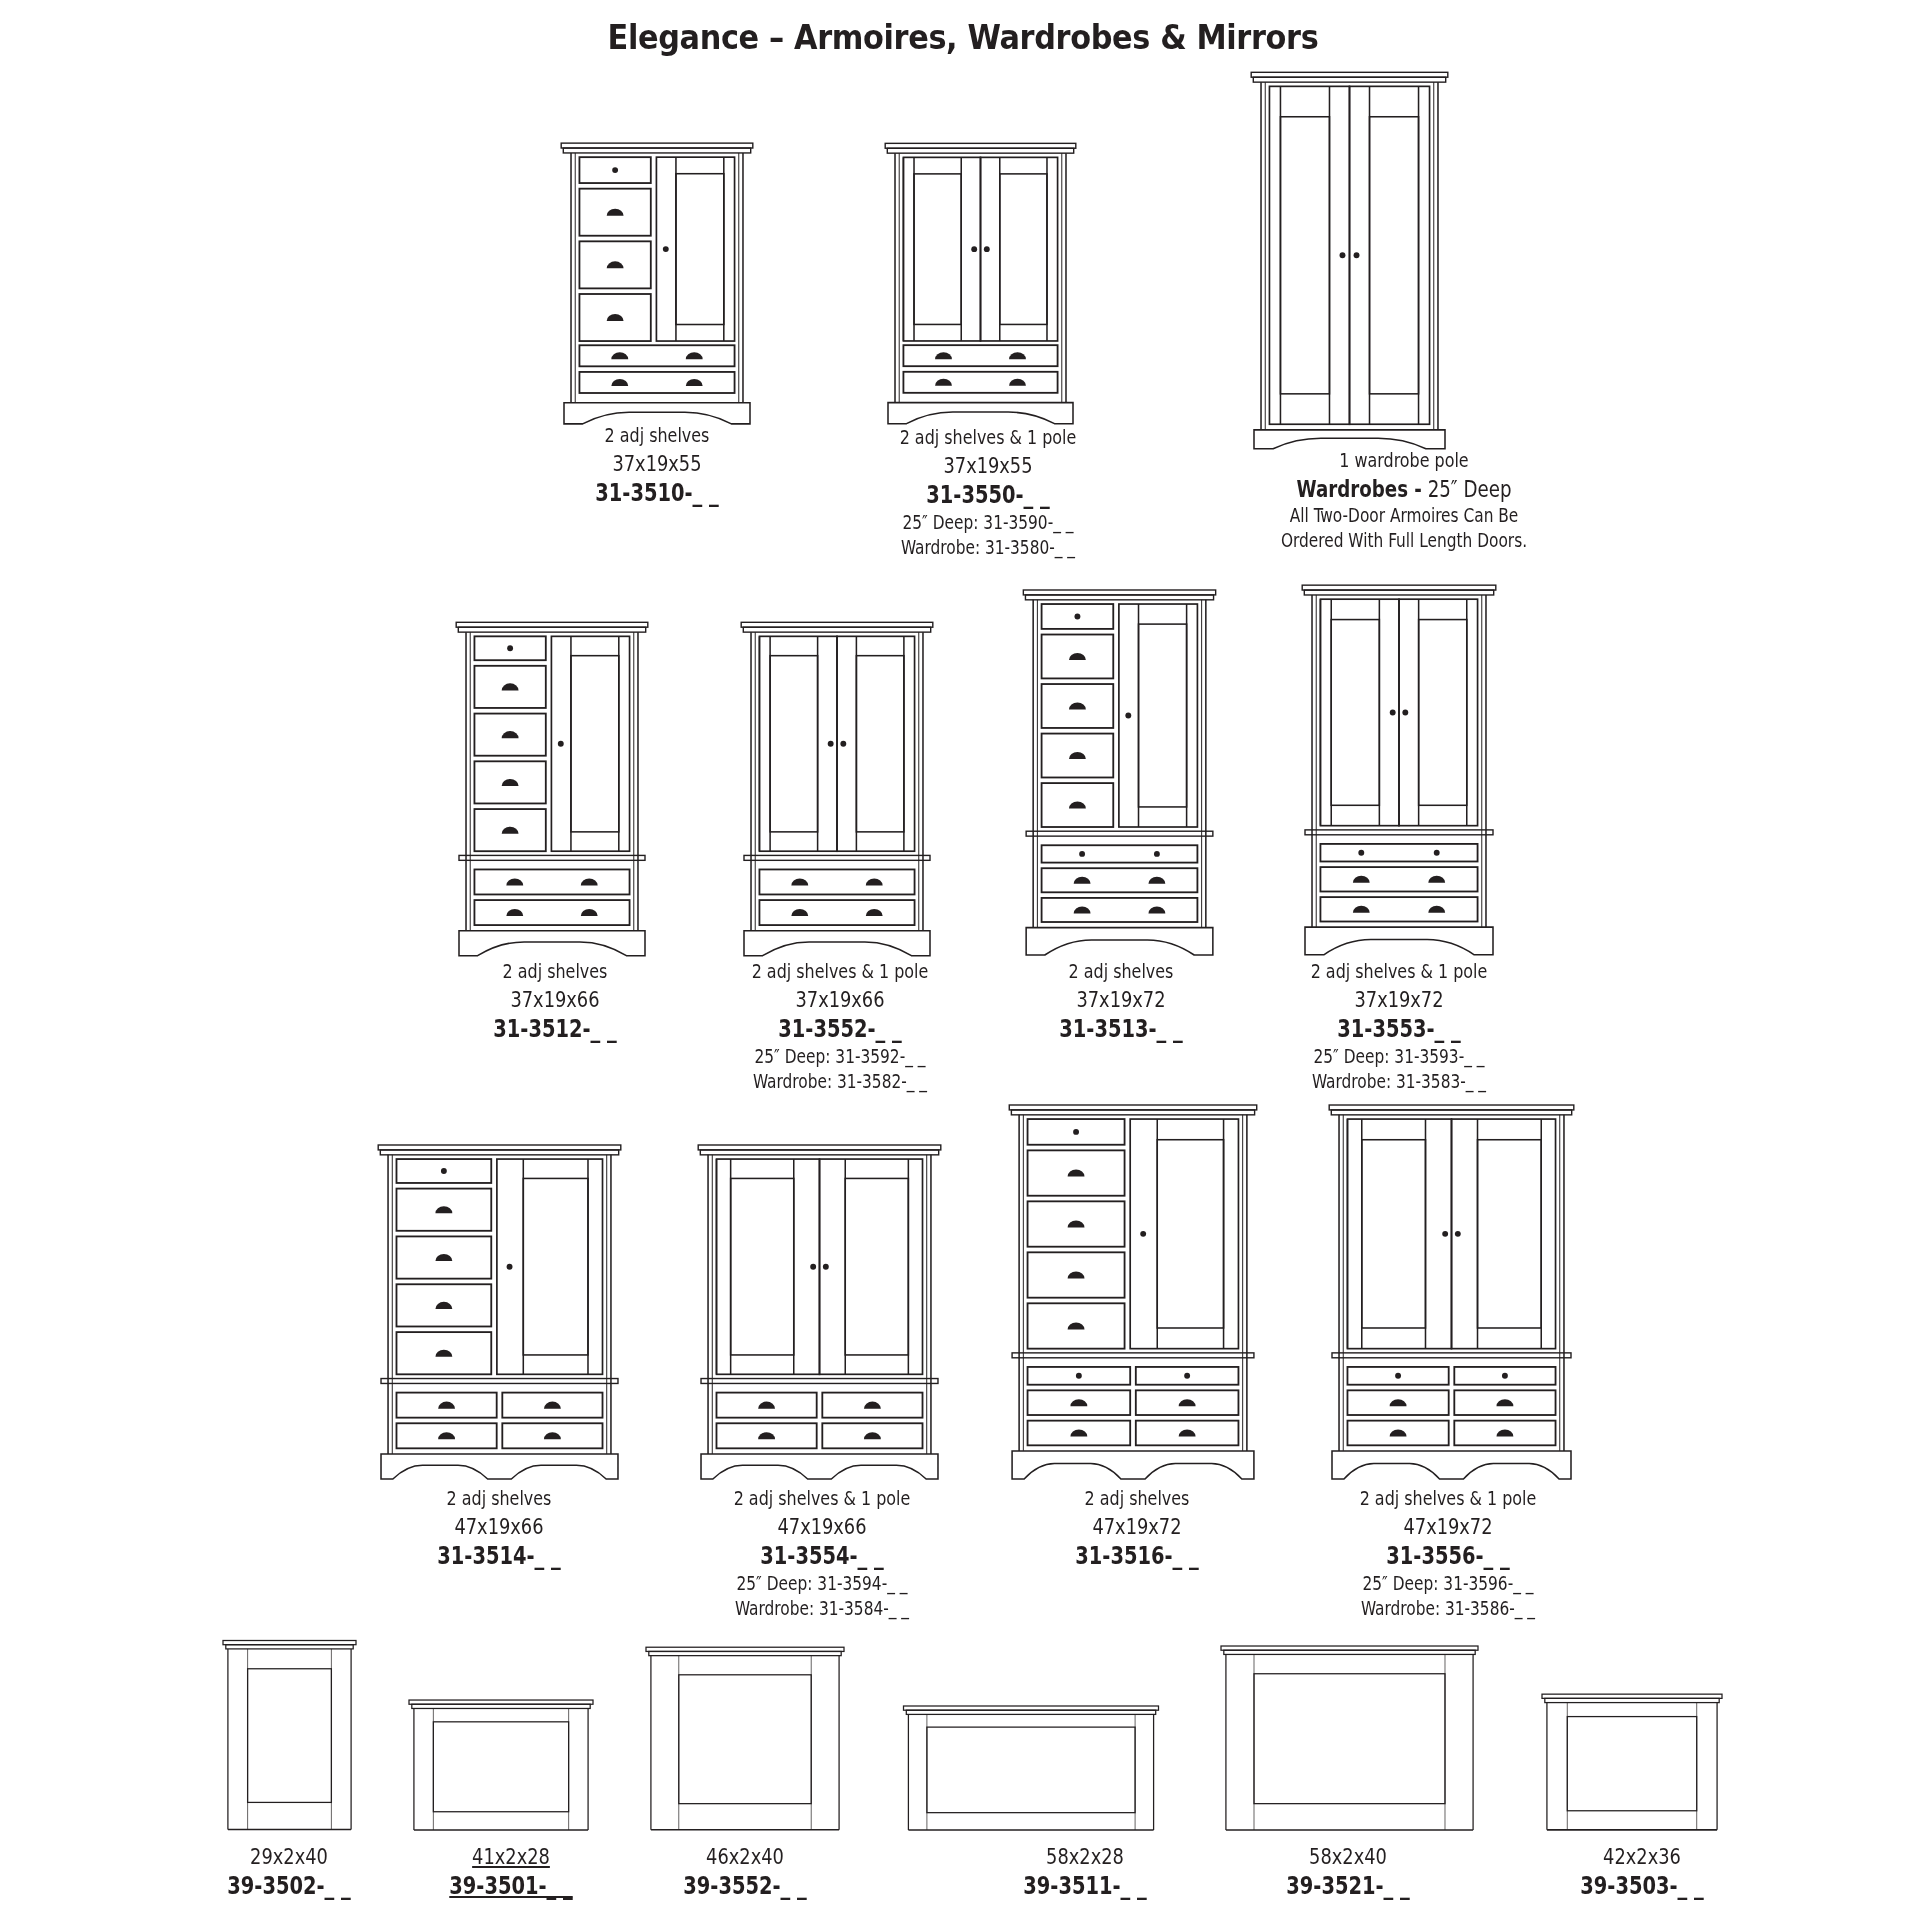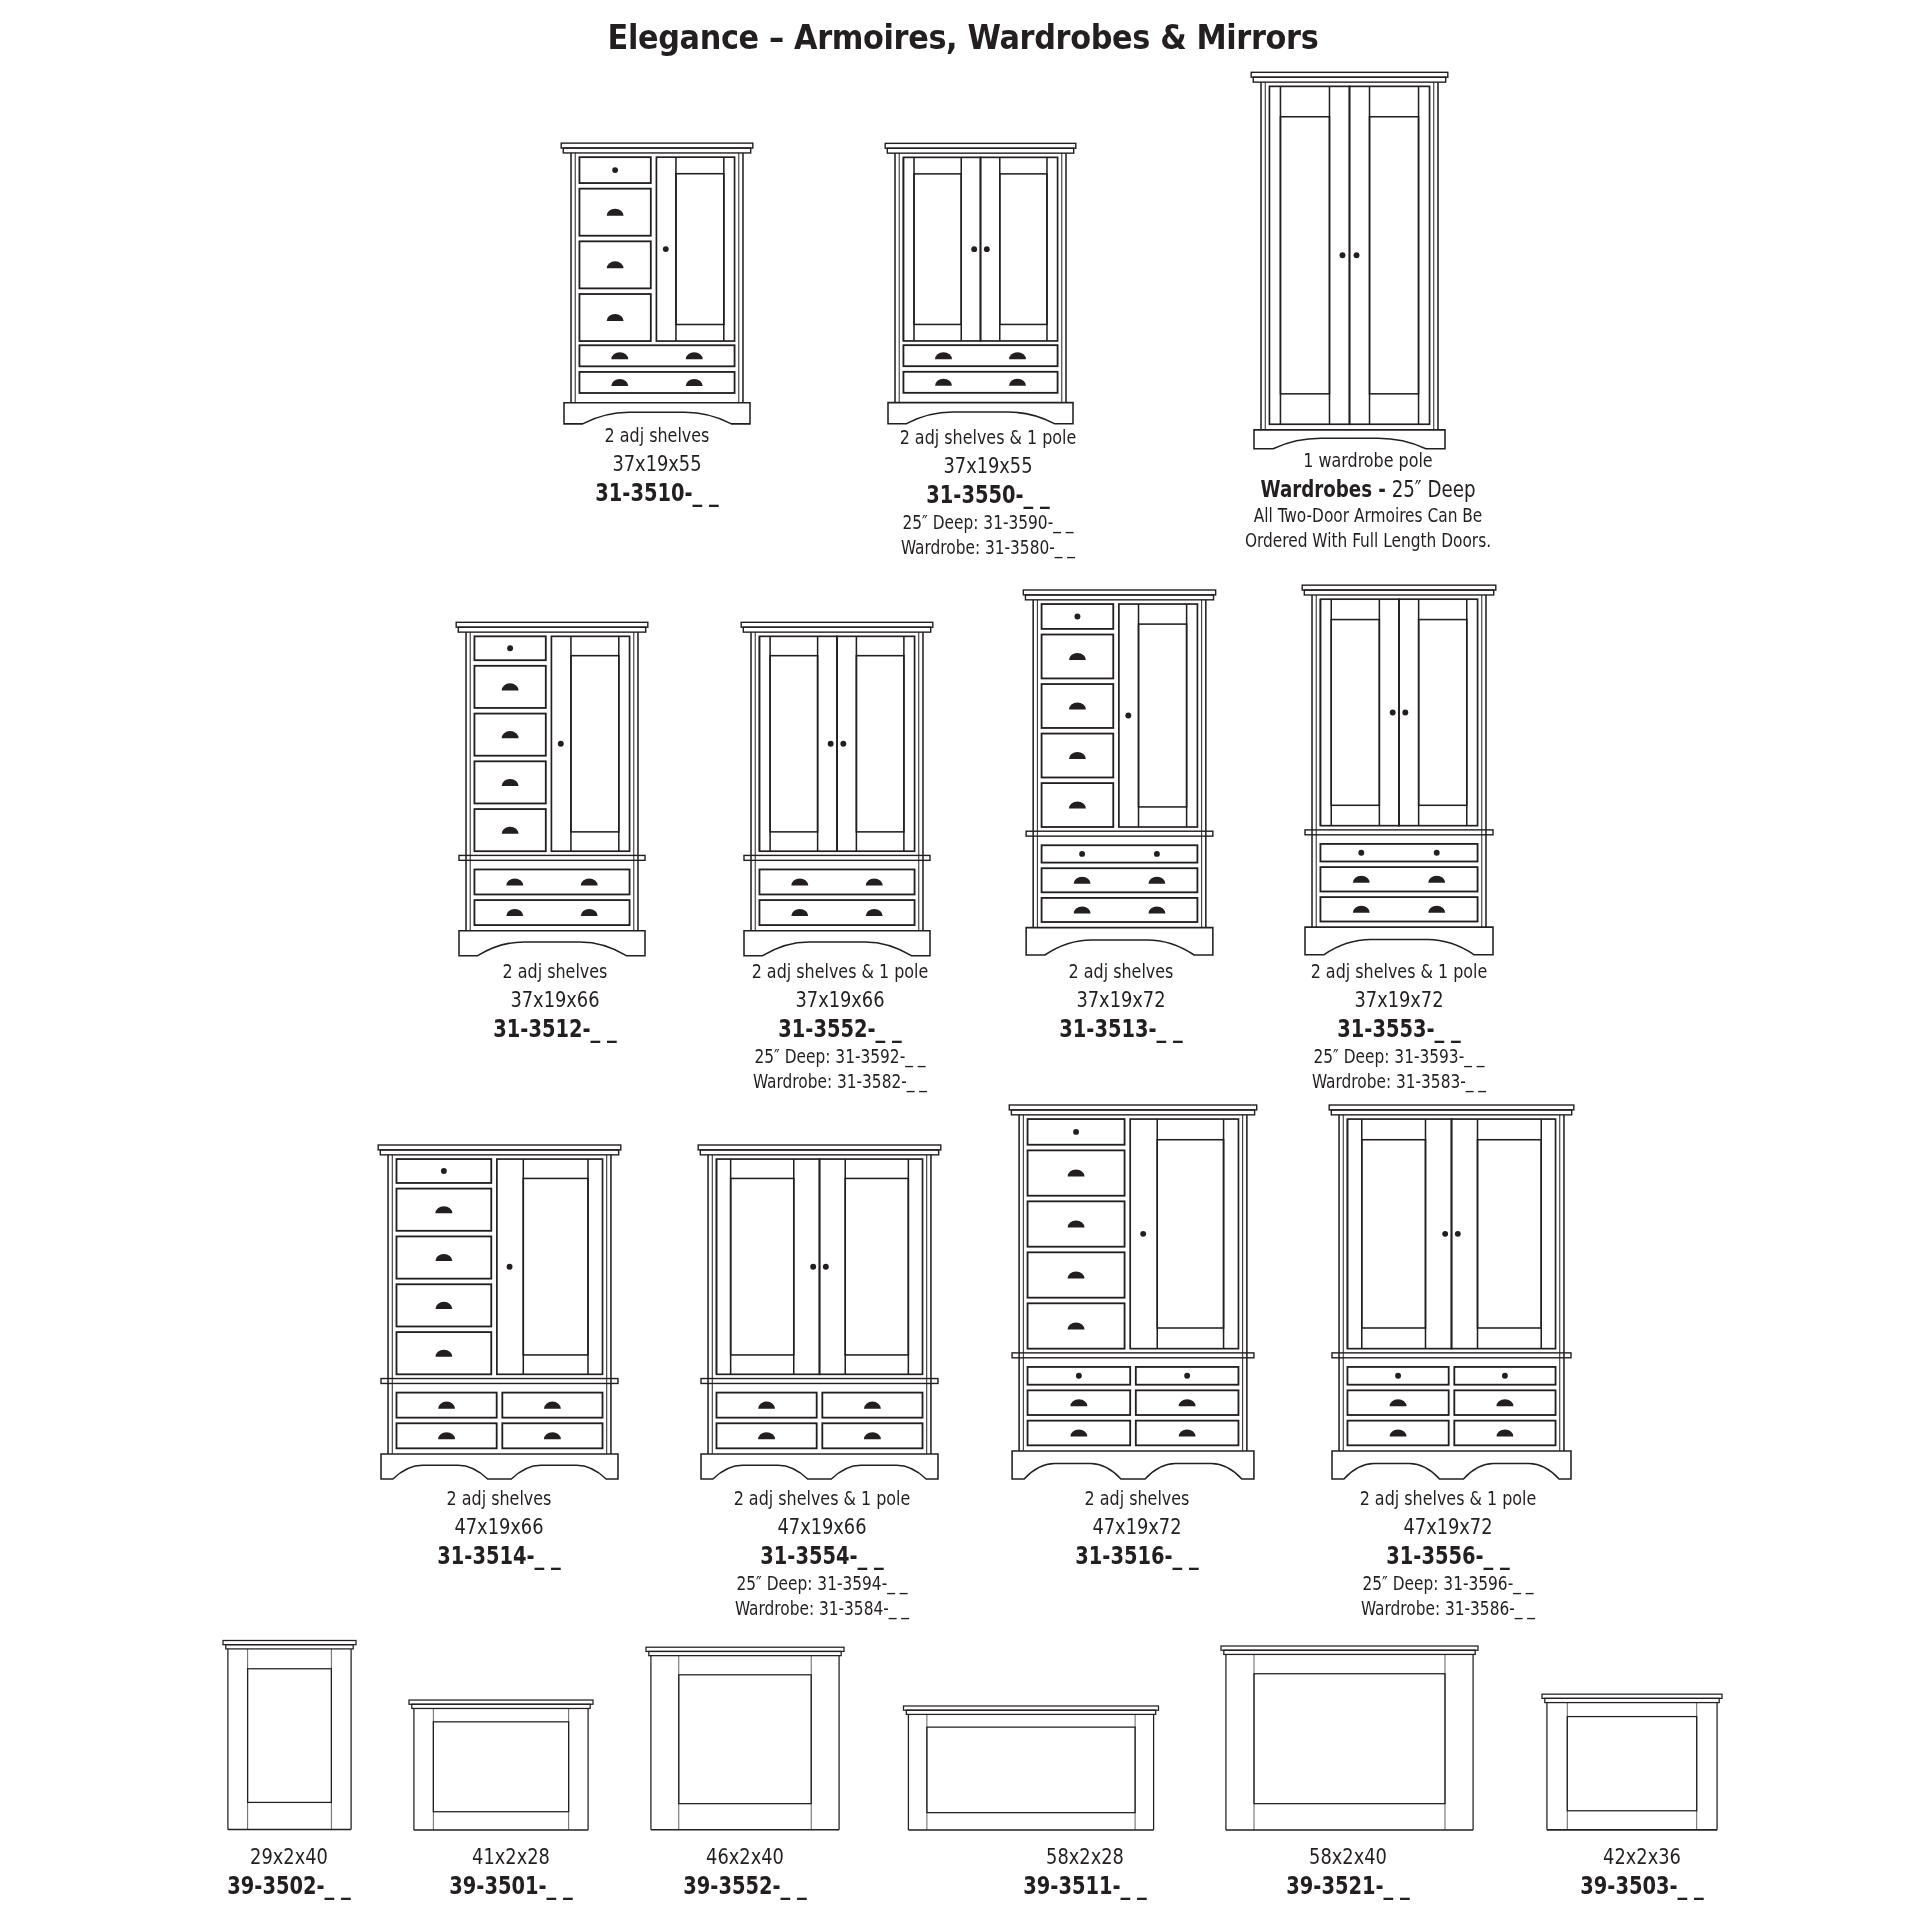--- a/index.html
+++ b/index.html
@@ -446,21 +446,21 @@
           <line x1="37.675" y1="20" x2="37.675" y2="501.2" stroke="#231f20" stroke-width="2.2"></line>
           <rect x="136" y="20" width="114" height="481.2" fill="none" stroke="#231f20" stroke-width="2.4"></rect>
           <line x1="164.5" y1="20" x2="164.5" y2="501.2" stroke="#231f20" stroke-width="2.2"></line>
           <rect x="164.5" y="63.308" width="69.825" height="394.58399999999995" fill="none" stroke="#231f20" stroke-width="2.2"></rect>
           <line x1="234.325" y1="20" x2="234.325" y2="501.2" stroke="#231f20" stroke-width="2.2"></line>
           <circle cx="126" cy="260.6" r="4.2" fill="#231f20"></circle>
           <circle cx="146" cy="260.6" r="4.2" fill="#231f20"></circle>
         </g>
       </svg>
     </div>
-    <div class="cap" style="left: 1368px; top: 451px;">
+    <div class="cap" style="left: 1404px; top: 451px;">
       <span class="l note">1 wardrobe pole</span>
       <span class="l wtitle"><b>Wardrobes -</b> 25″ Deep</span>
       <span class="l wnote">All Two-Door Armoires Can Be</span>
       <span class="l wnote">Ordered With Full Length Doors.</span>
     </div>
     <div class="item" style="left: 223px; top: 1640px;">
       <svg width="133" height="190" viewBox="0 0 190 270">
         <g>
           <rect x="0" y="0" width="190" height="6" fill="none" stroke="#231f20" stroke-width="1.8"></rect>
           <rect x="4" y="6" width="182" height="6" fill="none" stroke="#231f20" stroke-width="1.8"></rect>
@@ -484,21 +484,21 @@
           <rect x="4" y="6" width="254" height="6" fill="none" stroke="#231f20" stroke-width="1.8"></rect>
           <line x1="7" y1="12" x2="7" y2="185" stroke="#231f20" stroke-width="1.8"></line>
           <line x1="255" y1="12" x2="255" y2="185" stroke="#231f20" stroke-width="1.8"></line>
           <line x1="7" y1="185" x2="255" y2="185" stroke="#231f20" stroke-width="2.2"></line>
           <line x1="34.68" y1="12" x2="34.68" y2="185" stroke="#231f20" stroke-width="1"></line>
           <line x1="227.32" y1="12" x2="227.32" y2="185" stroke="#231f20" stroke-width="1"></line>
           <rect x="34.68" y="31.03" width="192.64" height="128.02" fill="none" stroke="#231f20" stroke-width="1.8"></rect>
         </g>
       </svg>
     </div>
-    <div class="cap" style="left: 511px; top: 1846px;">
+    <div class="cap" style="left: 511px; top: 1846px; text-decoration: underline;">
       <span class="l dims">41x2x28</span>
       <span class="l sku">39-3501-_ _</span>
     </div>
     <div class="item" style="left: 646px; top: 1647px;">
       <svg width="198" height="183" viewBox="0 0 282 260">
         <g>
           <rect x="0" y="0" width="282" height="6" fill="none" stroke="#231f20" stroke-width="1.8"></rect>
           <rect x="4" y="6" width="274" height="6" fill="none" stroke="#231f20" stroke-width="1.8"></rect>
           <line x1="7" y1="12" x2="7" y2="260" stroke="#231f20" stroke-width="1.8"></line>
           <line x1="275" y1="12" x2="275" y2="260" stroke="#231f20" stroke-width="1.8"></line>

